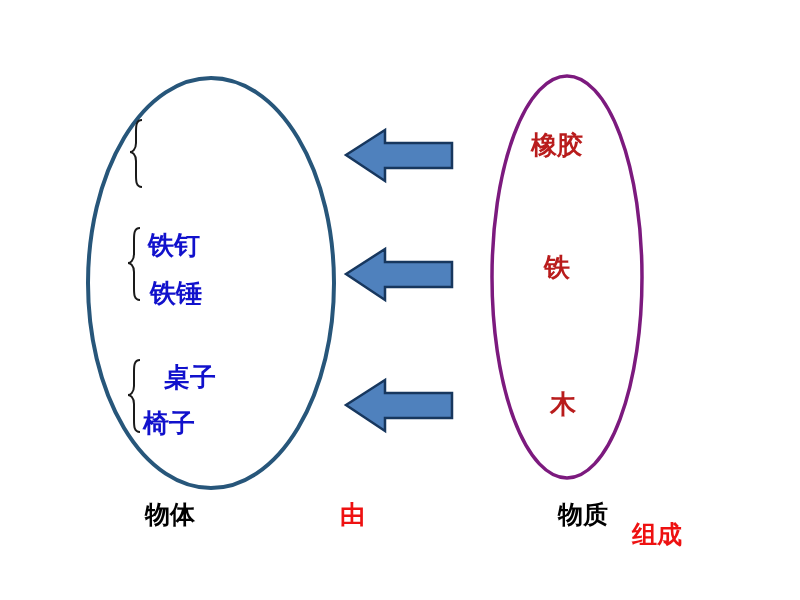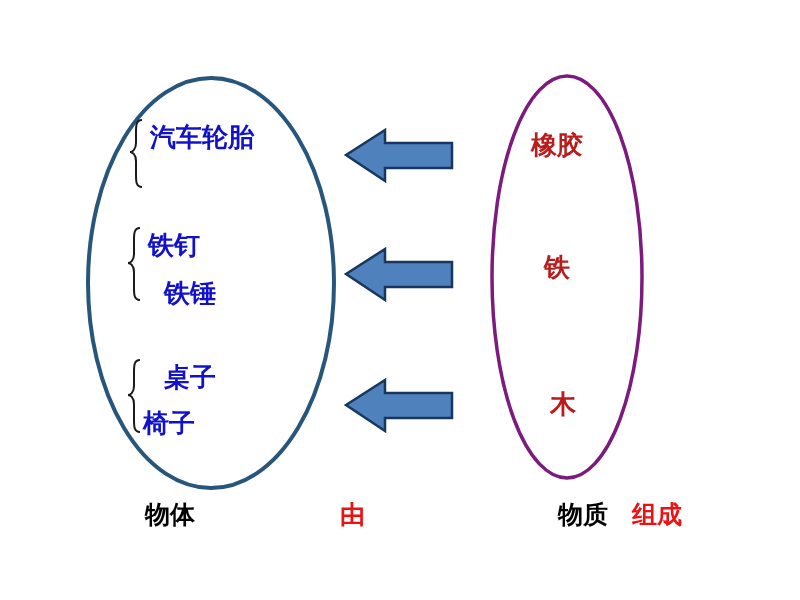--- a/index.html
+++ b/index.html
@@ -79,30 +79,29 @@
     <g>
       <path d="M140,228 C134,228 134,234 134,240 L134,254 C134,261 130,263 128,263
                C130,263 134,265 134,272 L134,288 C134,294 134,300 140,300" fill="none" stroke="#1a1a1a" stroke-width="2"></path>
     </g>
     <g>
       <path d="M140,360 C134,360 134,366 134,372 L134,386 C134,393 130,395 128,395
                C130,395 134,397 134,404 L134,420 C134,426 134,432 140,432" fill="none" stroke="#1a1a1a" stroke-width="2"></path>
     </g>
   </svg>
 
-  <div class="cn-text obj-item" style="left:150px; top:124px;">汽车轮胎</div>
 
   <div class="cn-text obj-item" style="left:148px; top:232px;">铁钉</div>
-  <div class="cn-text obj-item" style="left:164px; top:280px;">铁锤</div>
+  <div class="cn-text obj-item" style="left:150px; top:280px;">铁锤</div>
 
   <div class="cn-text obj-item" style="left:164px; top:364px;">桌子</div>
   <div class="cn-text obj-item" style="left:143px; top:410px;">椅子</div>
 
   <div class="cn-text mat-item" style="left:531px; top:132px;">橡胶</div>
   <div class="cn-text mat-item" style="left:544px; top:254px;">铁</div>
   <div class="cn-text mat-item" style="left:550px; top:391px;">木</div>
 
   <div class="cn-text bottom-label blue-label" style="left:145px; top:502px;">物体</div>
   <div class="cn-text bottom-label red-label" style="left:340px; top:502px;">由</div>
   <div class="cn-text bottom-label blue-label" style="left:518px; top:502px;padding-left:40px;">物质</div>
-  <div class="cn-text bottom-label red-label" style="left:632px; top:502px;font-family:Liberation Serif, serif;">组成</div>
+  <div class="cn-text bottom-label red-label" style="left:632px; top:522px;font-family:Liberation Serif, serif;">组成</div>
 
 </div>
 
 </body></html>

